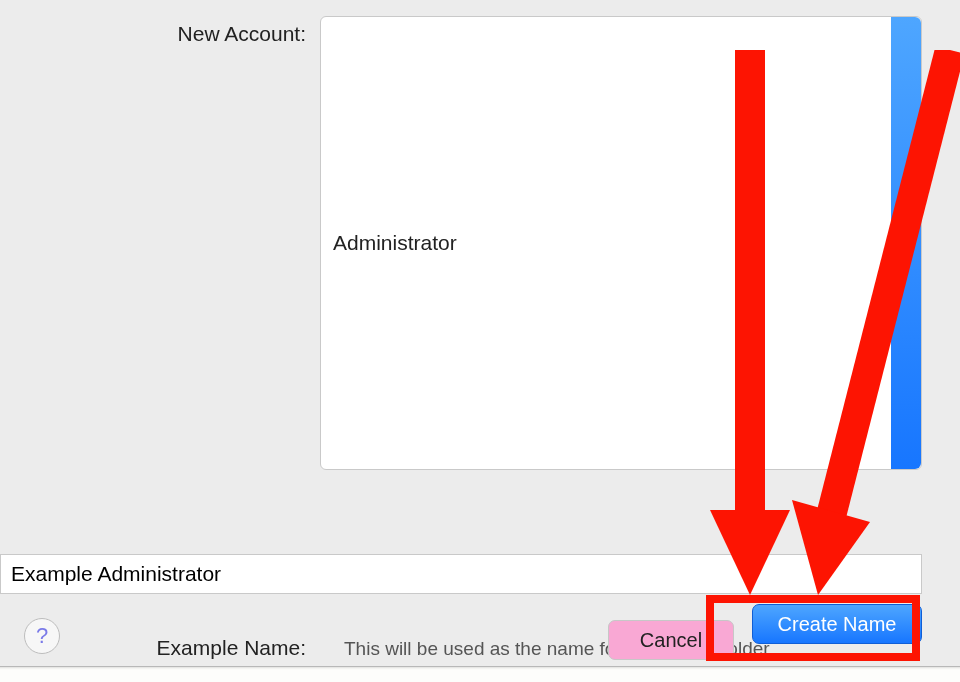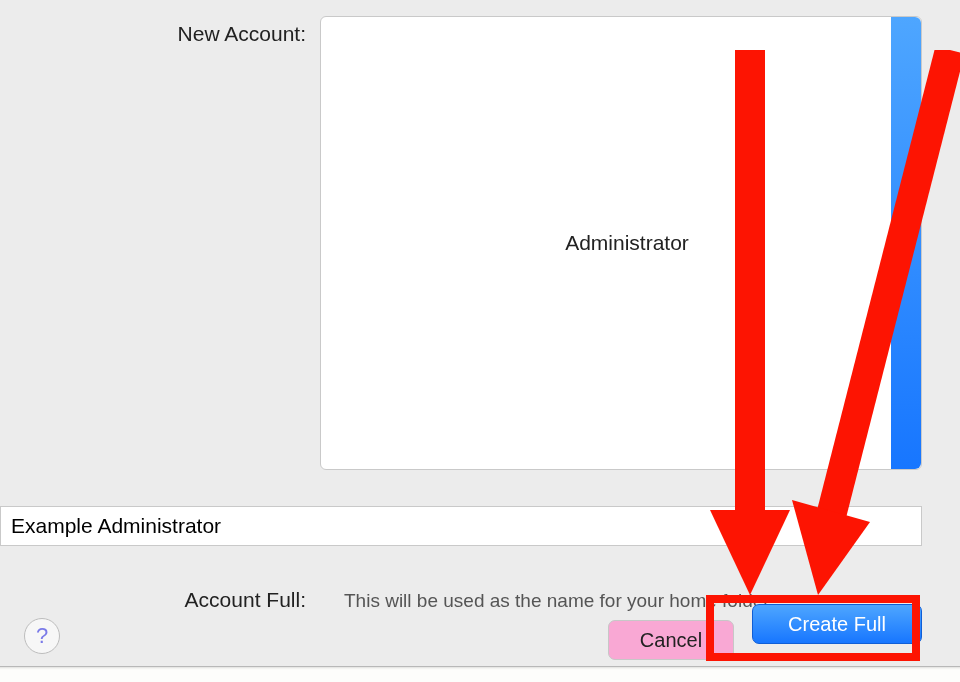--- a/index.html
+++ b/index.html
@@ -34,21 +34,20 @@
       flex: 0 0 454px;
       height: 40px;
       background: #fff;
       border: 1px solid #c9c9c9;
       border-radius: 6px;
       display: flex;
       align-items: center;
       padding-left: 12px;
       position: relative;
       font-size: 21px;
-      justify-content: center;
     }
     .select-chevron {
       position: absolute;
       right: 0; top: 0; bottom: 0;
       width: 30px;
       background: linear-gradient(#4ea6ff, #1776ff);
       border-radius: 0 6px 6px 0;
       display: flex;
       flex-direction: column;
       align-items: center;
@@ -59,21 +58,21 @@
 
     .text-input, .pwd-input, .textarea {
       width: 100%;
       background: #fff;
       border: 1px solid #c9c9c9;
       font-size: 21px;
       font-family: inherit;
       padding: 6px 10px;
       outline: none;
     }
-    .text-input { height: 40px; }
+    .text-input { height: 40px; margin-top: 48px; }
 
     .helper {
       font-size: 19px;
       color: #555;
       margin-top: 8px;
       padding-left: 24px;
     }
 
     .button-row {
       position: absolute;
@@ -165,35 +164,35 @@
   </div>
 
   <div class="row">
     <div class="field-col">
       <input class="text-input" type="text" value="Example Administrator" style="">
     </div>
   </div>
 
   <div class="row">
     <div class="label-col">
-        <div class="label">Account Full:</div>
+        <div class="label">Example Name:</div>
       </div>
     <div class="field-col">
       <div class="helper">This will be used as the name for your home folder.</div>
     </div>
   </div>
 
 </div>
 
 <div class="button-row">
   <div class="btn btn-cancel">
     <span>Cancel</span>
   </div>
   <div class="btn btn-primary">
-    <span>Create Full</span>
+    <span>Create Name</span>
   </div>
 </div>
 
 <div class="help-circle">
   <span>?</span>
 </div>
 
 <div class="bottom-strip"></div>
 
 <div class="highlight-box" style="left:706px; top:595px; width:214px; height:66px;"></div>

